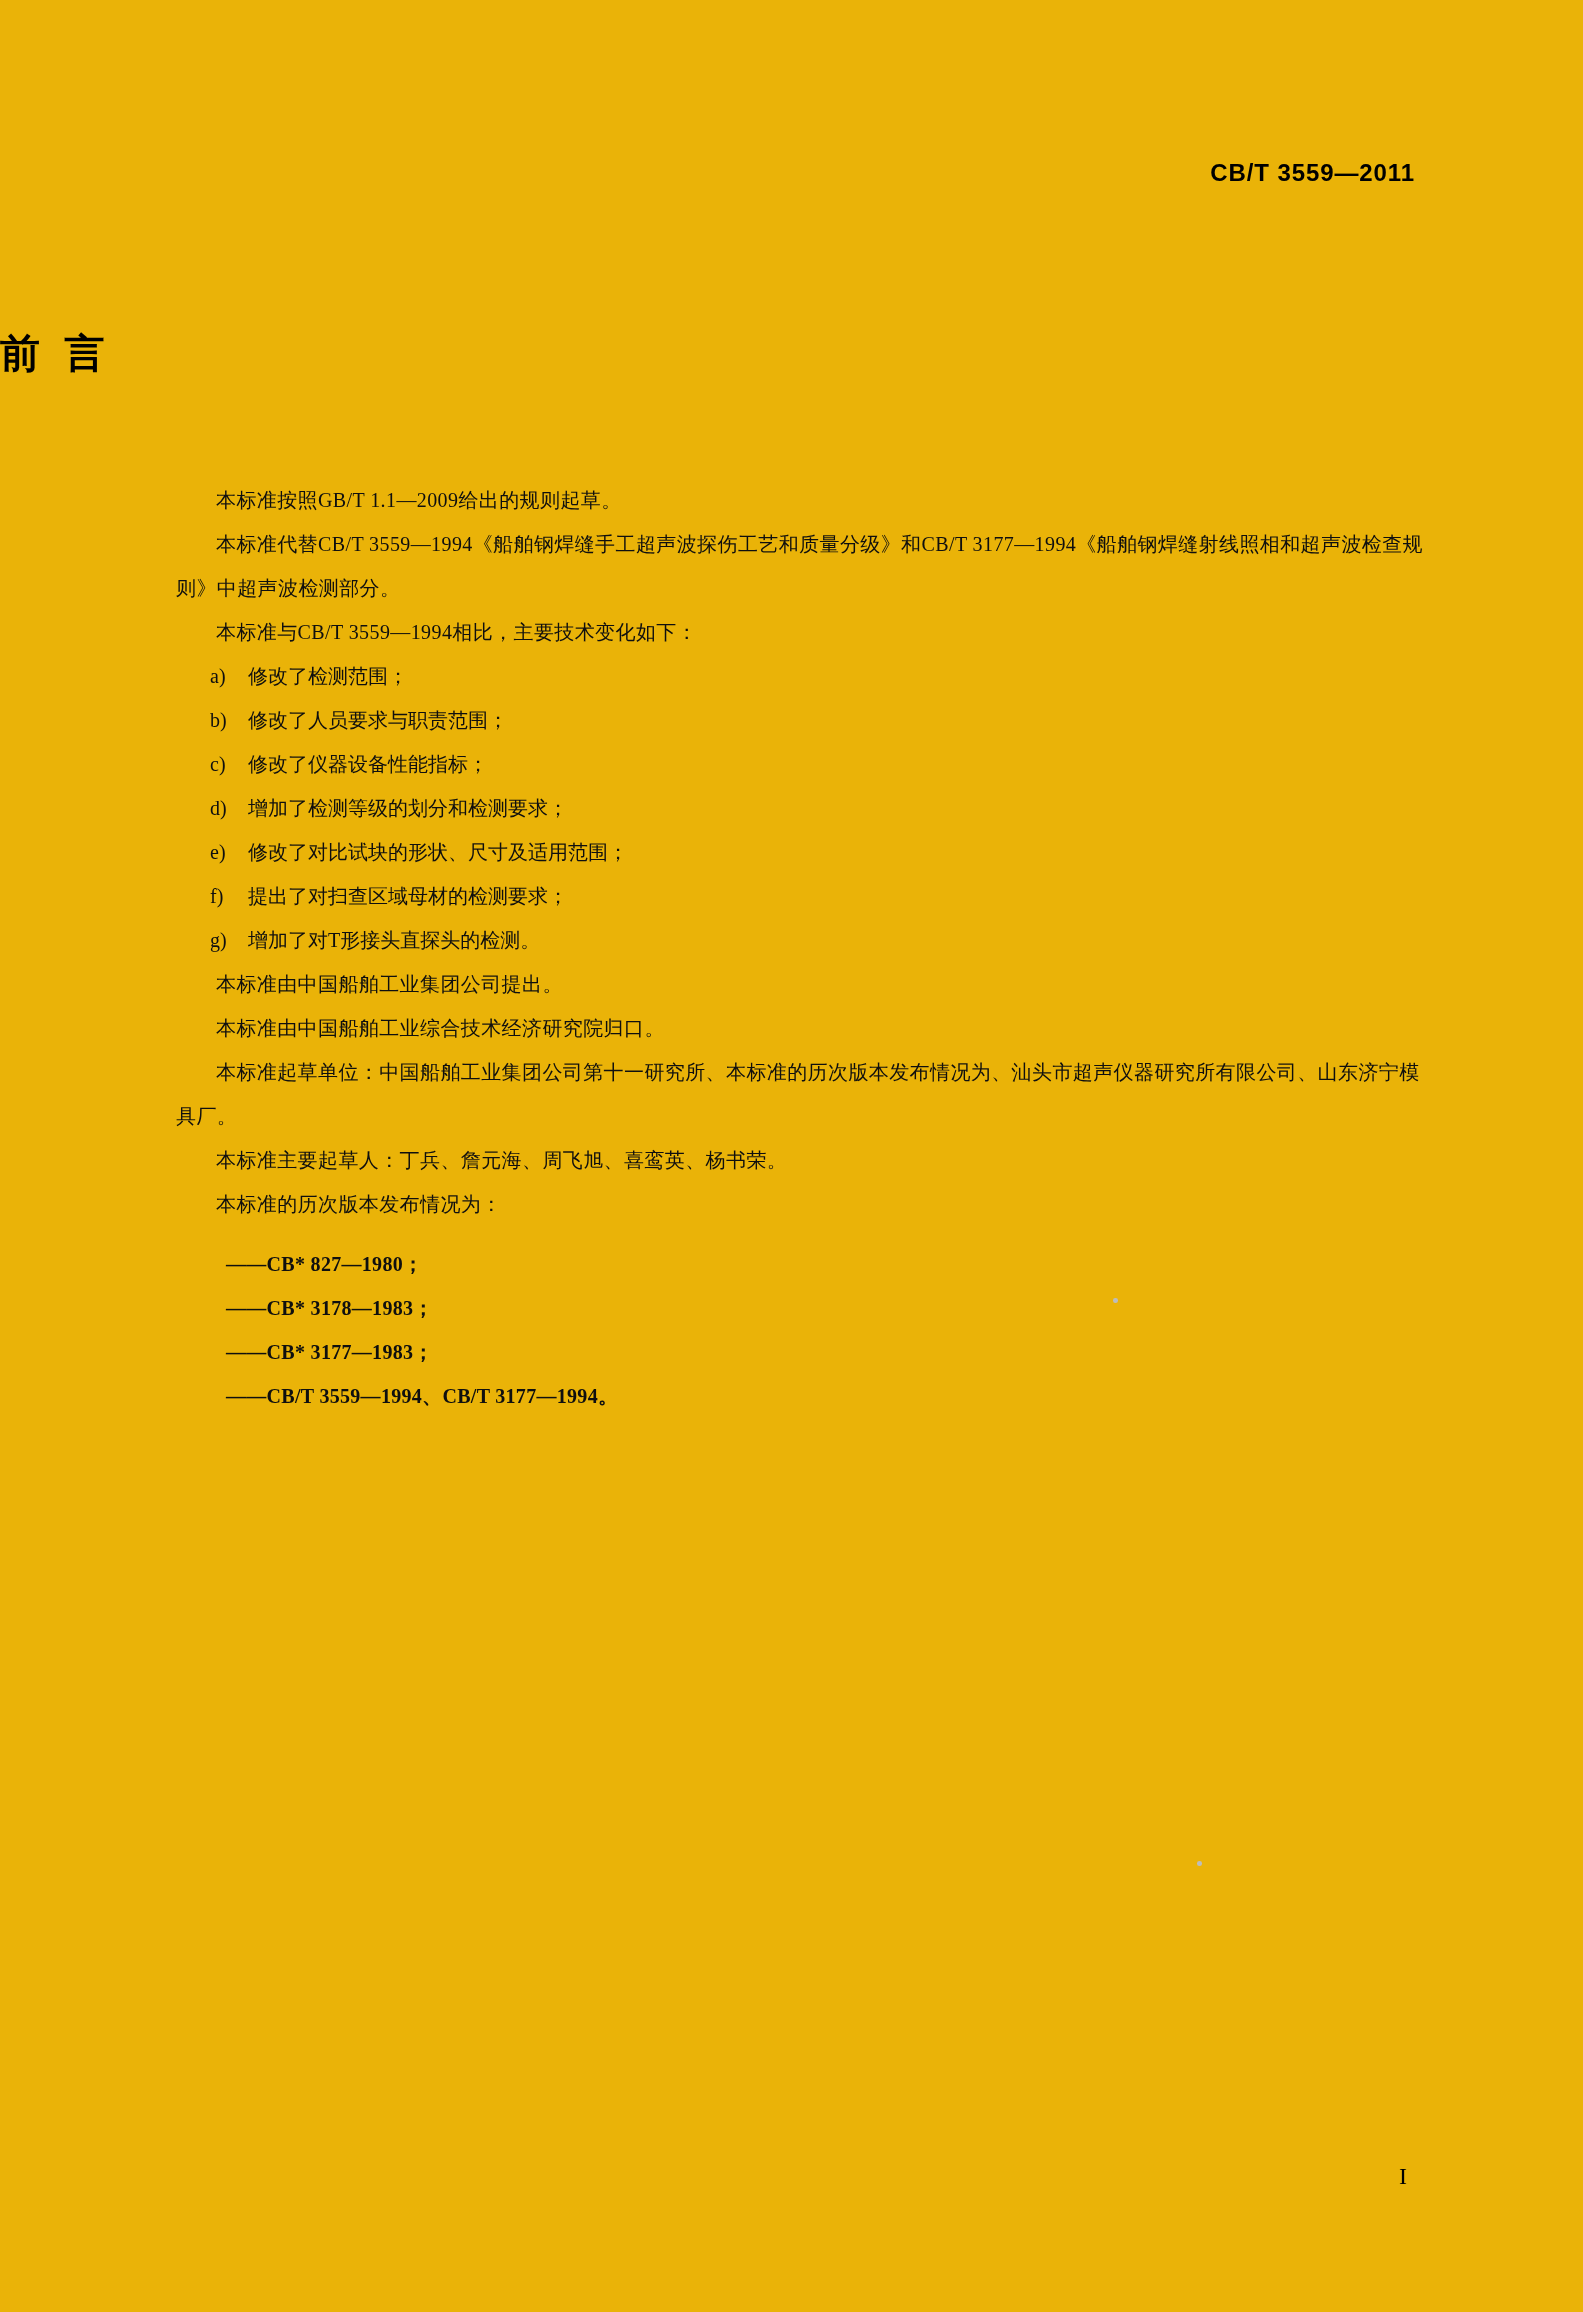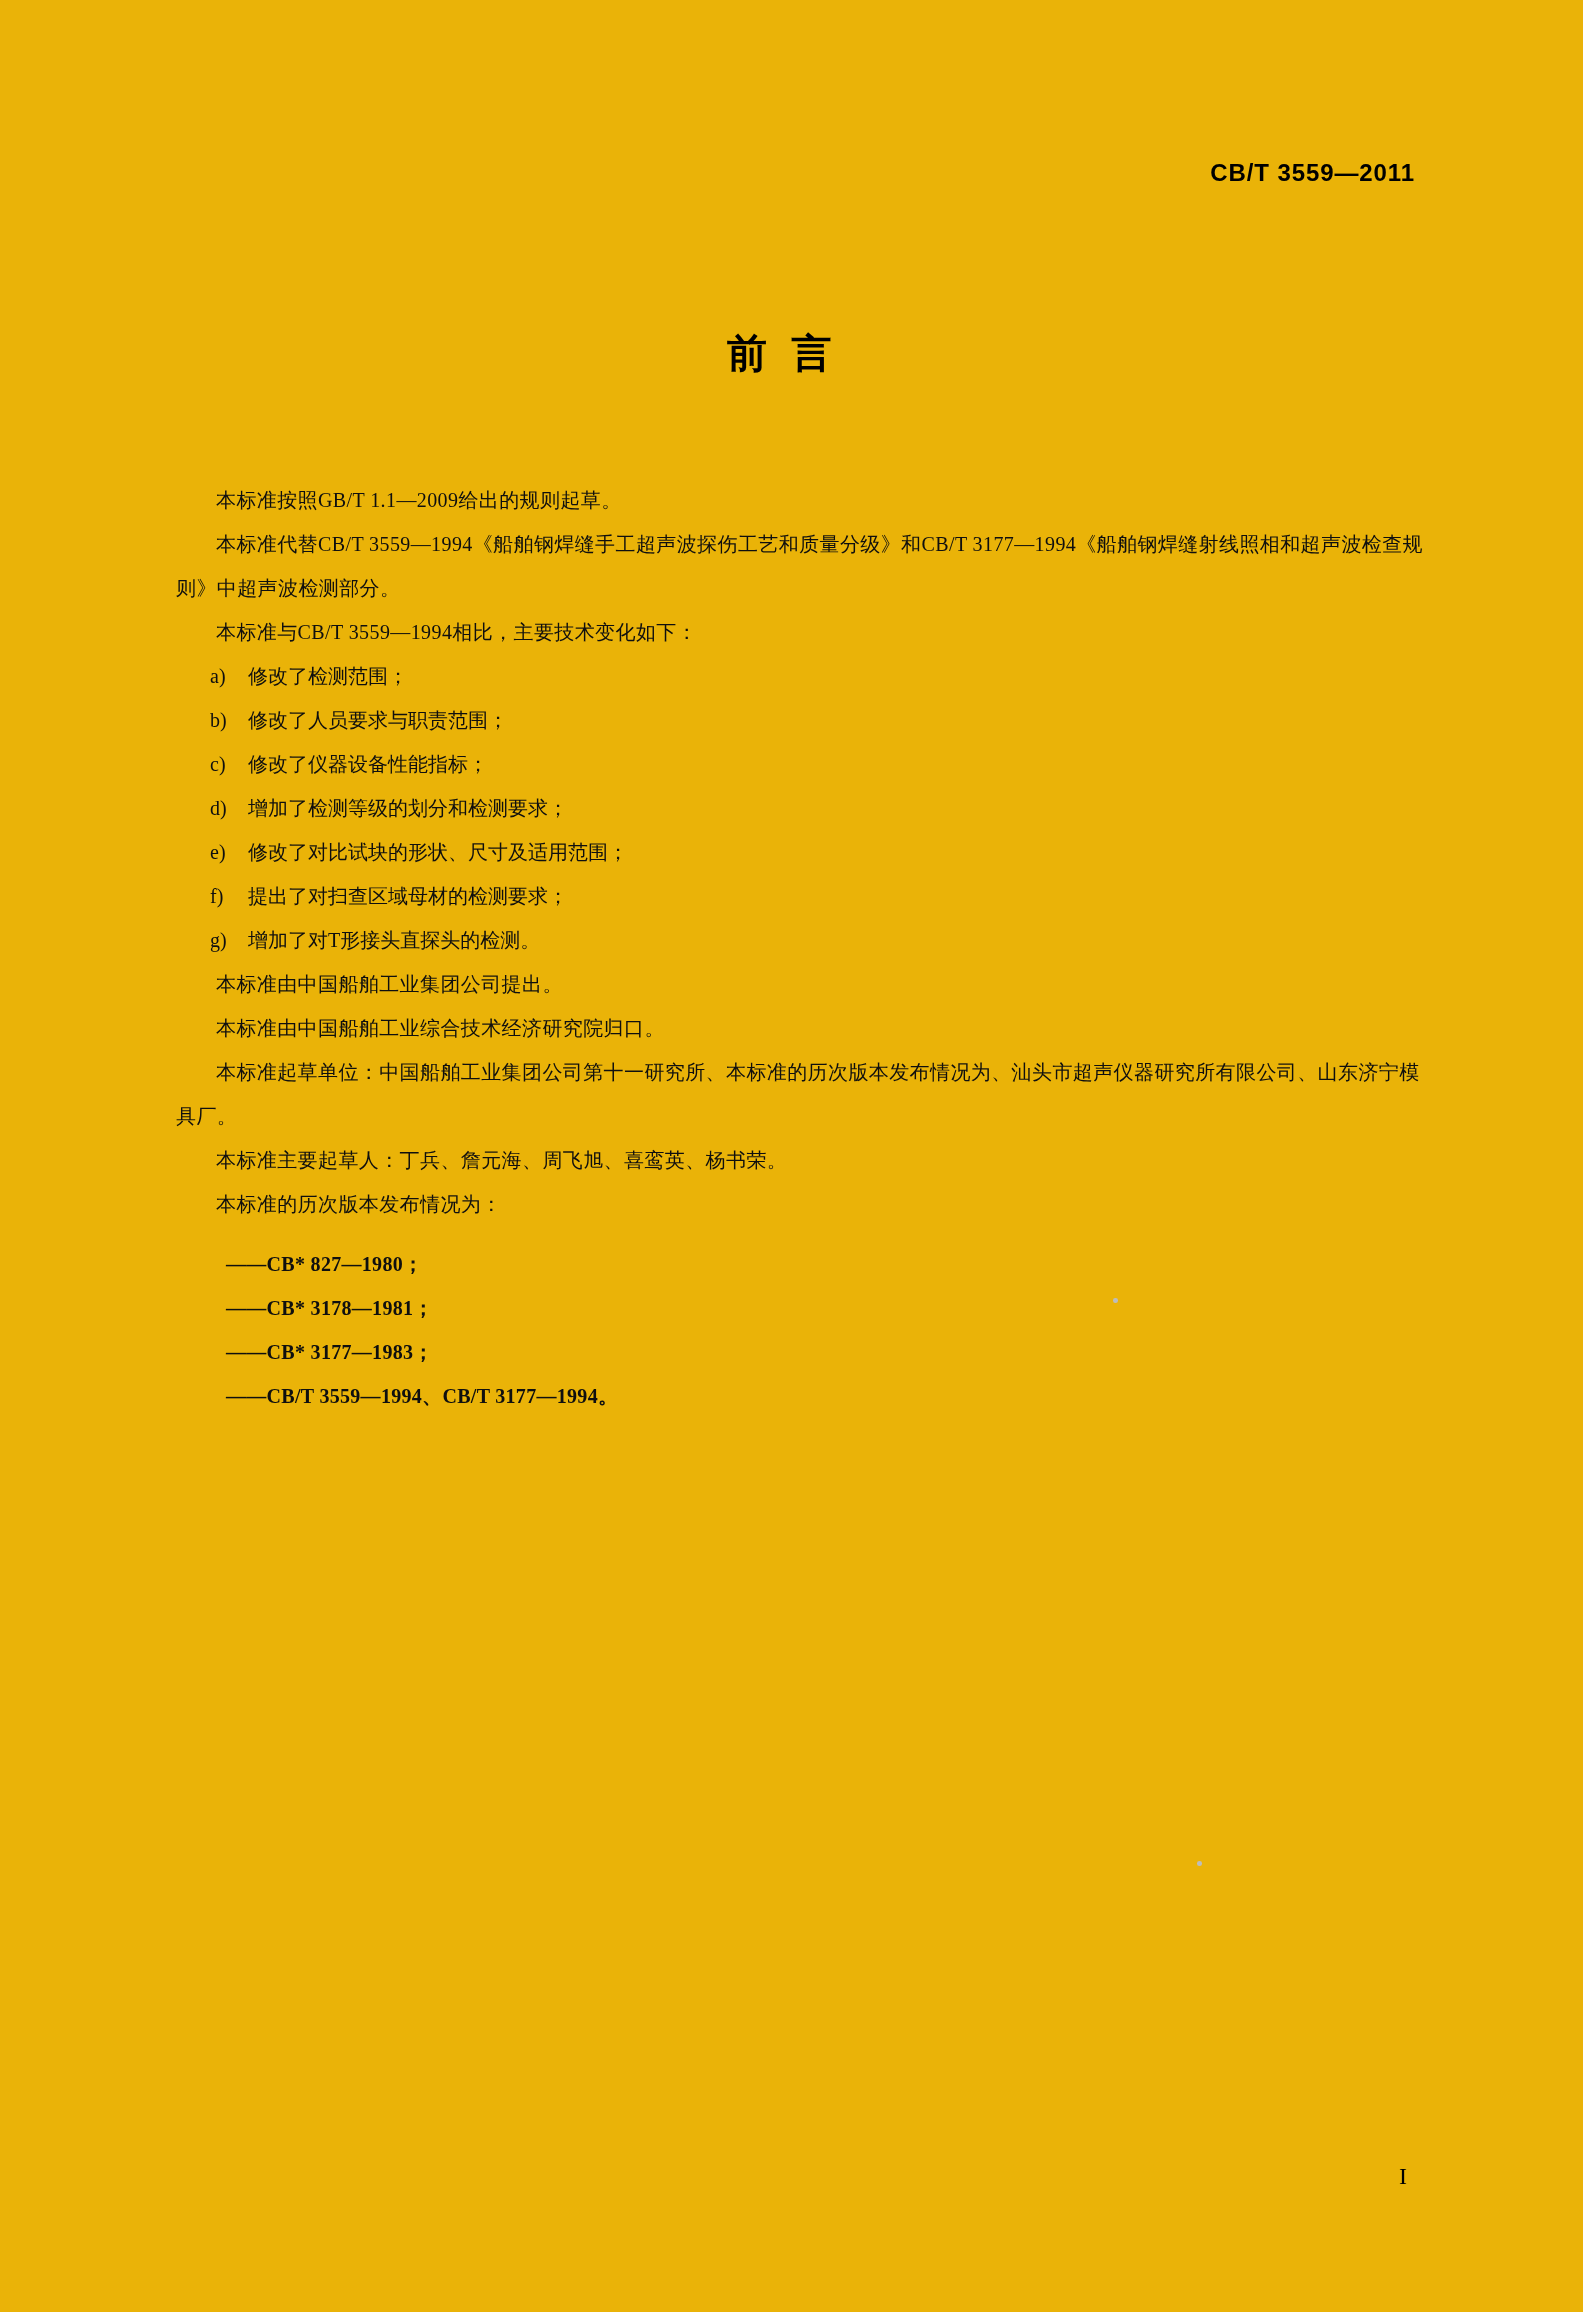--- a/index.html
+++ b/index.html
@@ -27,21 +27,20 @@
     letter-spacing: 0.9px;
     font-weight: 600;
     color: #000;
     white-space: nowrap;
   }
   .doc-title {
     position: absolute;
     top: 326px;
     left: 0;
     width: 1583px;
-    text-align: center;
     font-family: "Liberation Serif", serif;
     font-size: 40px;
     font-weight: bold;
     letter-spacing: 24.6px;
     color: #000;
   }
   .body-block {
     position: absolute;
     top: 478px;
     left: 176px;
@@ -150,21 +149,21 @@
     </ul>
 
     <p class="p">本标准由中国船舶工业集团公司提出。</p>
     <p class="p">本标准由中国船舶工业综合技术经济研究院归口。</p>
     <p class="p">本标准起草单位：中国船舶工业集团公司第十一研究所、本标准的历次版本发布情况为、汕头市超声仪器研究所有限公司、山东济宁模具厂。</p>
     <p class="p">本标准主要起草人：丁兵、詹元海、周飞旭、喜鸾英、杨书荣。</p>
     <p class="p">本标准的历次版本发布情况为：</p>
 
     <ul class="versions">
       <li>——CB* 827—1980；</li>
-      <li>——CB* 3178—1981；</li>
+      <li>——CB* 3178—1983；</li>
       <li>——CB* 3177—1983；</li>
       <li>——CB/T 3559—1994、CB/T 3177—1994。</li>
     </ul>
 
   </div>
 
   <div class="speck" style="left:1113px; top:1298px;"></div>
   <div class="speck" style="left:1197px; top:1861px;"></div>
 
   <div class="pagenum">I</div>

